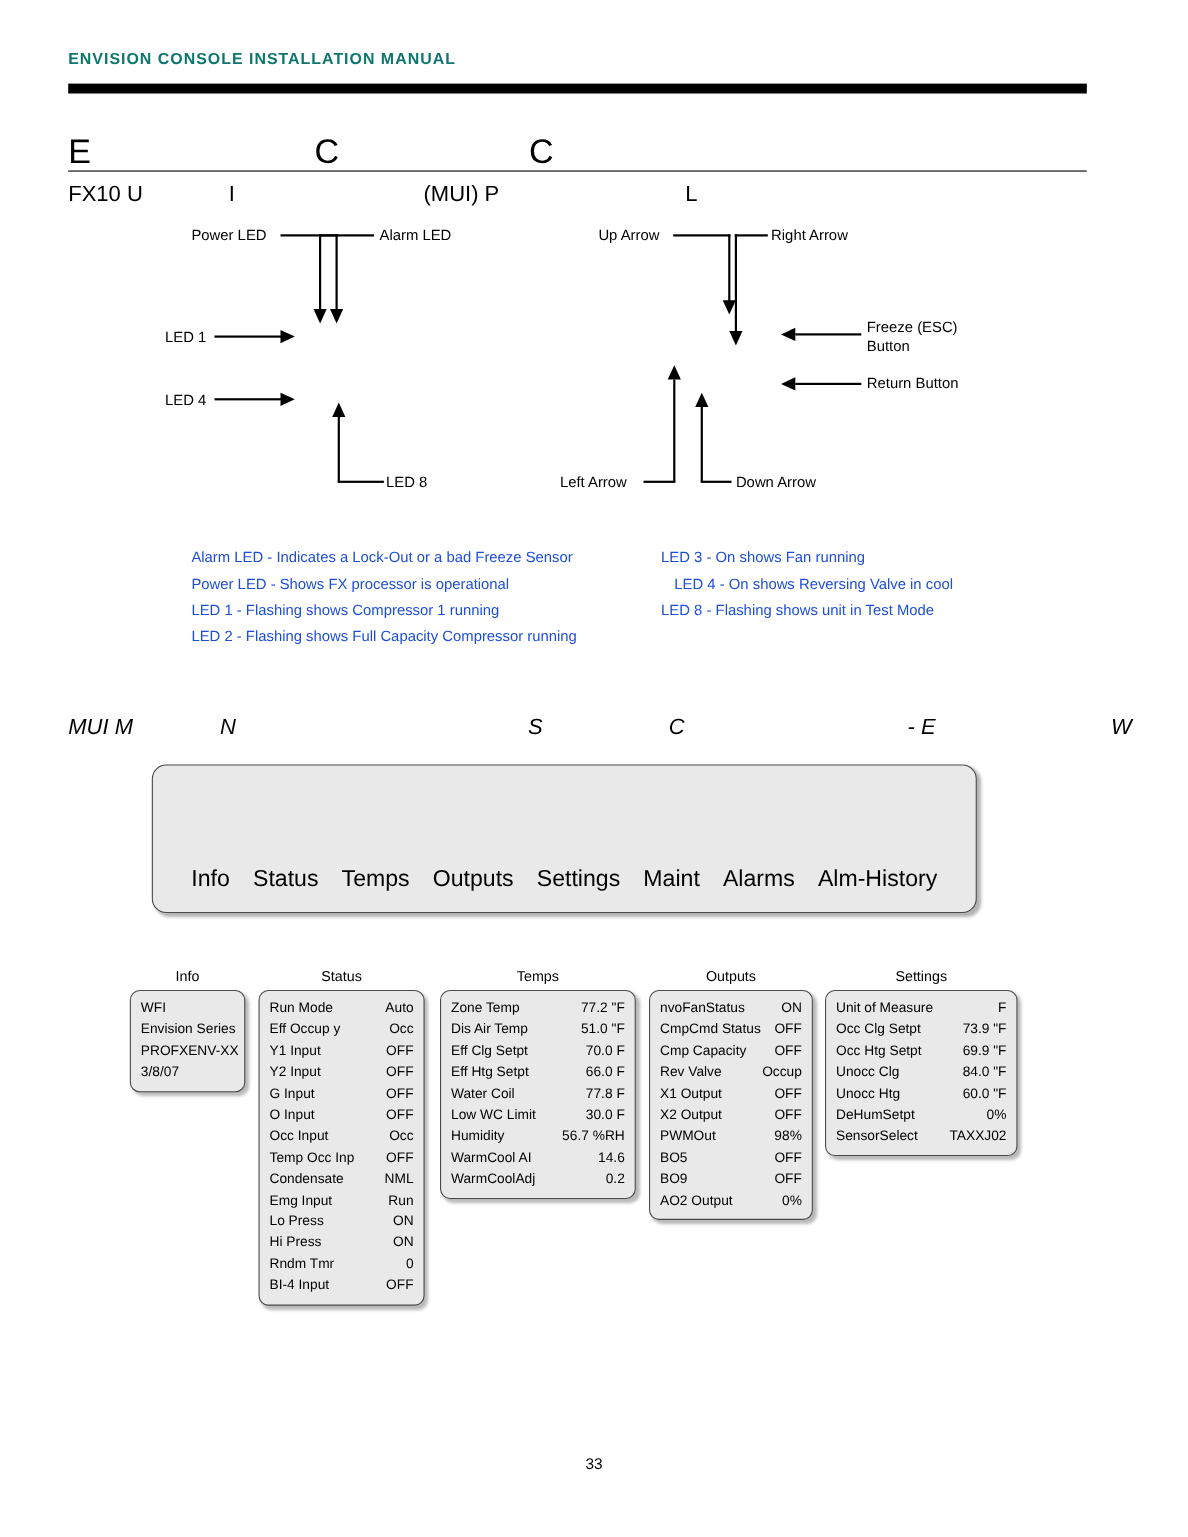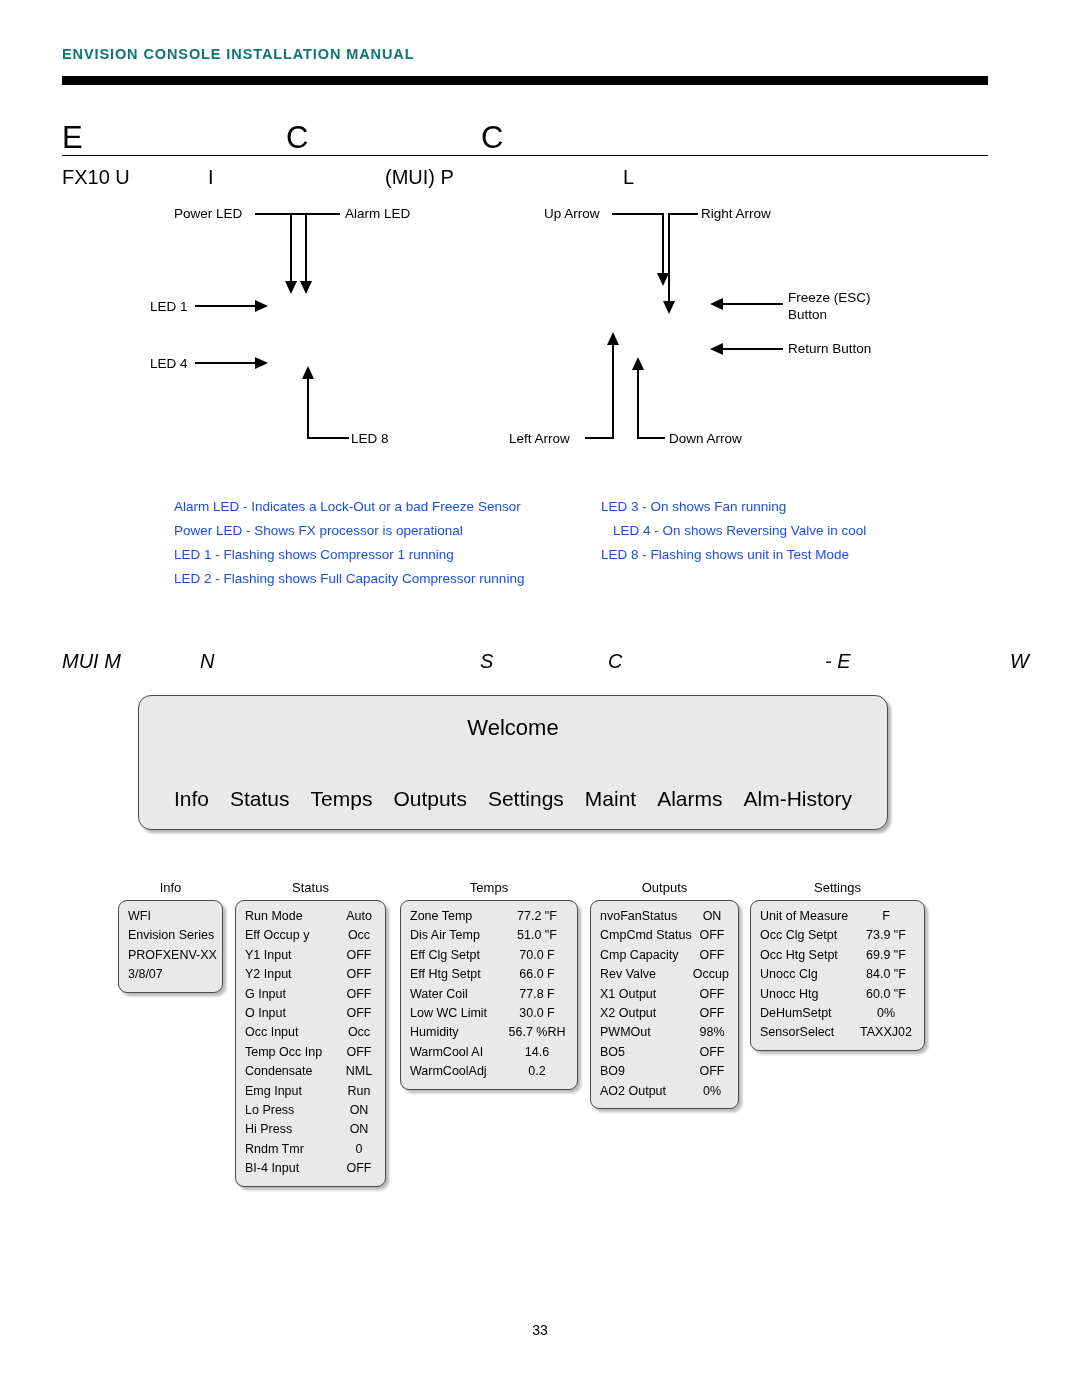--- a/index.html
+++ b/index.html
@@ -187,21 +187,21 @@
     display: flex;
     justify-content: space-between;
     align-items: baseline;
     font-size: 12.5px;
     line-height: 19.4px;
     color: #000;
     padding: 0 9px 0 9px;
     white-space: nowrap;
   }
   .trow .tlabel { text-align: left; }
-  .trow .tval { text-align: center; }
+  .trow .tval { text-align: right; }
 
   
   #table-info .trow { justify-content: flex-start; }
   #table-status .tval { min-width: 34px; }
   #table-temps .tval { min-width: 62px; }
   #table-outputs .tval { min-width: 34px; }
   #table-settings .tval { min-width: 58px; }
 
   
   #page-number {
@@ -306,21 +306,20 @@
   <div id="head3-group">
       <div class="head3" style="left: 62px; top: 651px;">MUI M</div>
       <div class="head3" style="left: 200px; top: 651px;">N</div>
       <div class="head3" style="left: 480px; top: 651px;">S</div>
       <div class="head3" style="left: 608px; top: 651px;">C</div>
       <div class="head3" style="left: 825px; top: 651px;">- E</div>
       <div class="head3" style="left: 1010px; top: 651px;">W</div>
     </div>
 
   <div id="welcome-panel">
-    <div id="welcome-title">Welcome</div>
     <div id="welcome-menu">
         <span class="menu-item">Info</span>
         <span class="menu-item">Status</span>
         <span class="menu-item">Temps</span>
         <span class="menu-item">Outputs</span>
         <span class="menu-item">Settings</span>
         <span class="menu-item">Maint</span>
         <span class="menu-item">Alarms</span>
         <span class="menu-item">Alm-History</span>
       </div>

